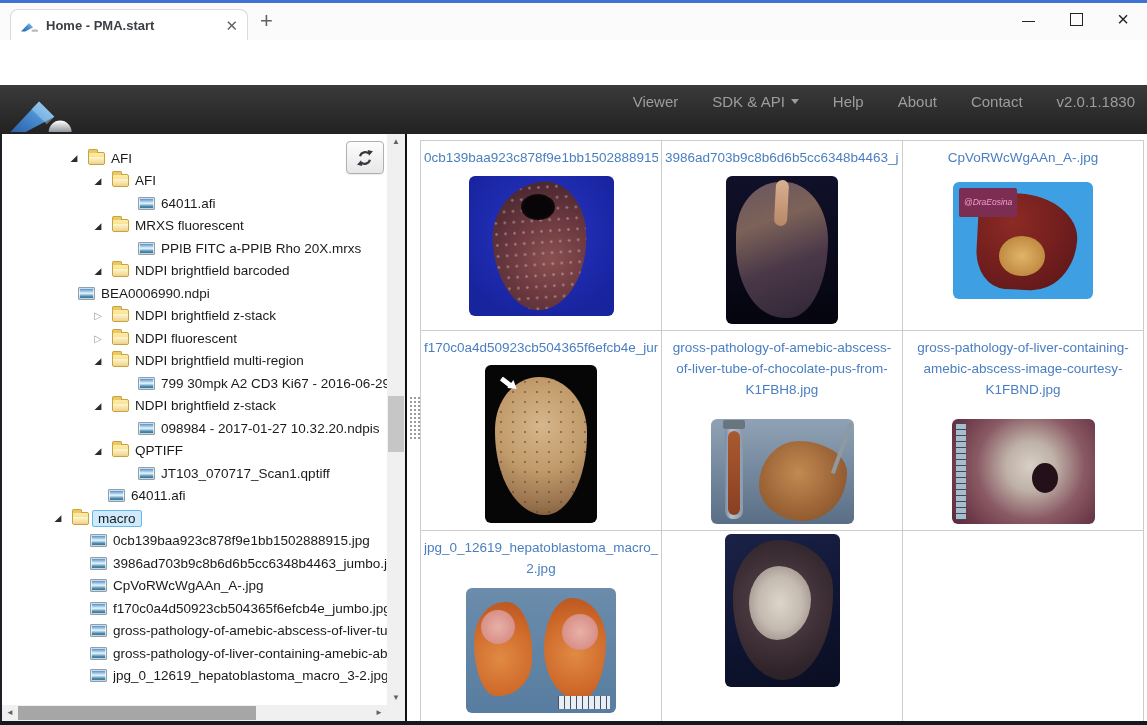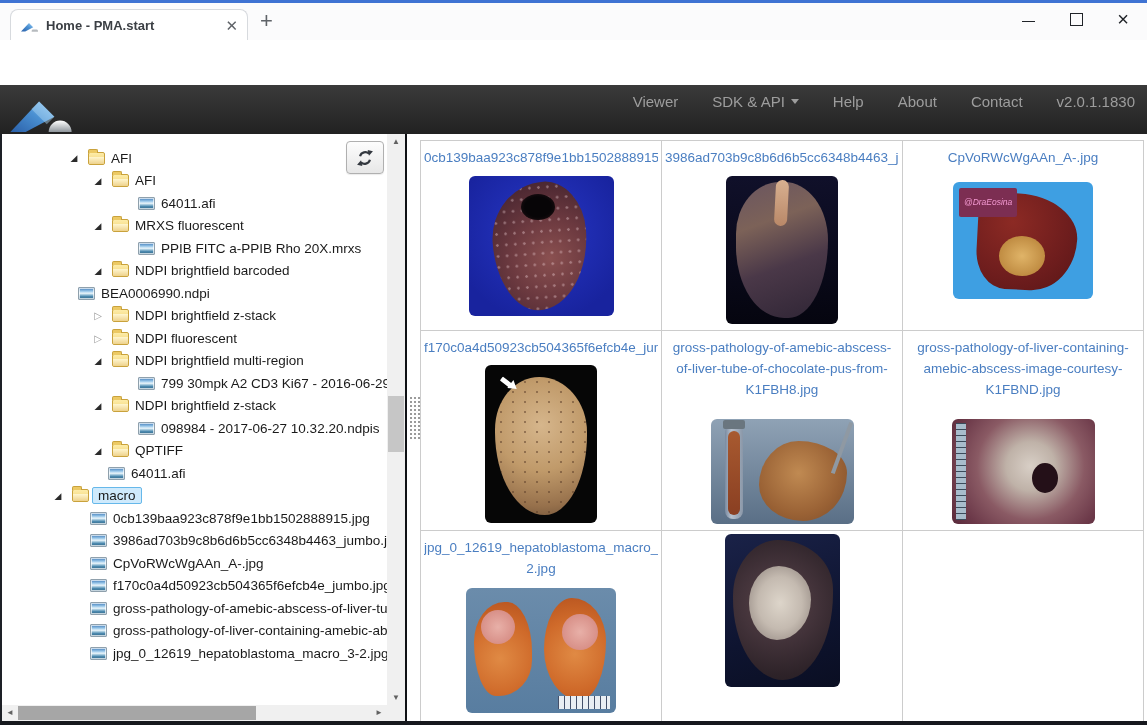--- a/index.html
+++ b/index.html
@@ -333,26 +333,30 @@
           <span class="ic file"></span>
           <span class="tlabel">799 30mpk A2 CD3 Ki67 - 2016-06-29 10</span>
         </div>
       <div class="trow" style="padding-left:90px">
           <span class="tw exp">◢</span>
           <span class="ic folder"></span>
           <span class="tlabel">NDPI brightfield z-stack</span>
         </div>
       <div class="trow" style="padding-left:136px">
           <span class="ic file"></span>
-          <span class="tlabel">098984 - 2017-06-27 10.32.20.ndpis</span>
+          <span class="tlabel">098984 - 2017-01-27 10.32.20.ndpis</span>
         </div>
       <div class="trow" style="padding-left:90px">
           <span class="tw exp">◢</span>
           <span class="ic folder"></span>
           <span class="tlabel">QPTIFF</span>
+        </div>
+      <div class="trow" style="padding-left:136px">
+          <span class="ic file"></span>
+          <span class="tlabel">JT103_070717_Scan1.qptiff</span>
         </div>
       <div class="trow" style="padding-left:106px">
           <span class="ic file"></span>
           <span class="tlabel">64011.afi</span>
         </div>
       <div class="trow" style="padding-left:50px">
           <span class="tw exp">◢</span>
           <span class="ic folder"></span>
           <span class="tlabel sel">macro</span>
         </div>

